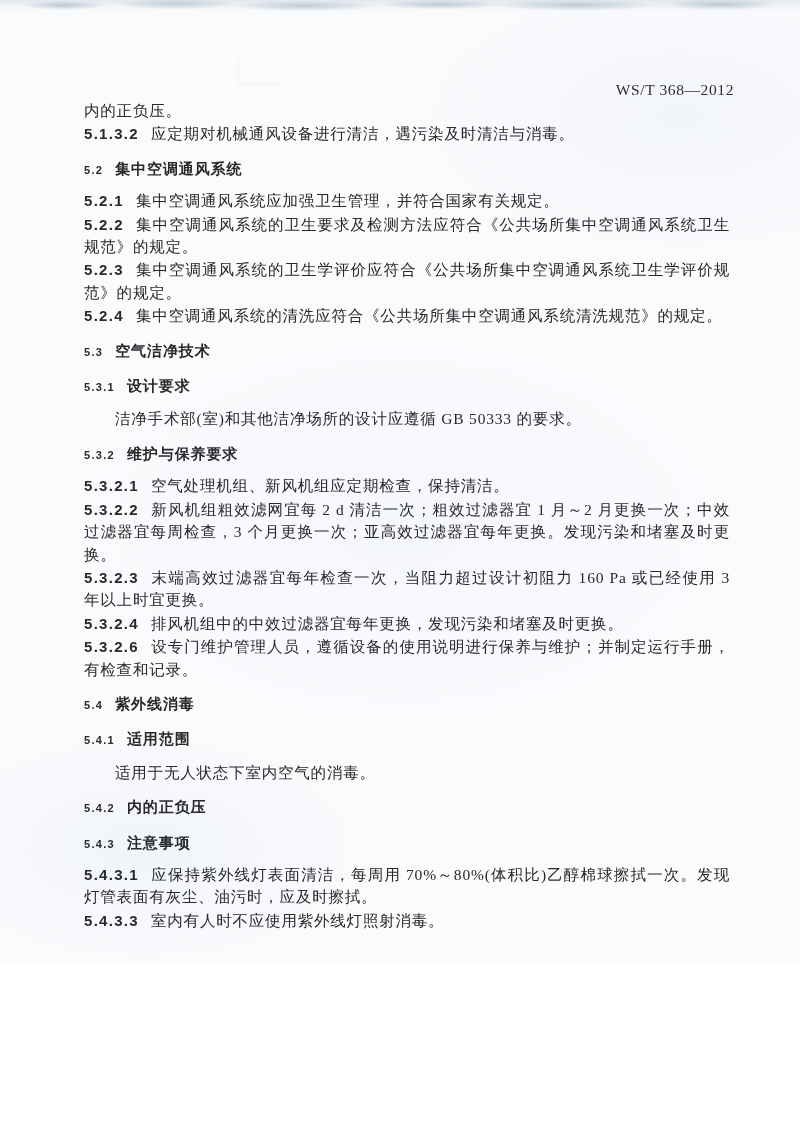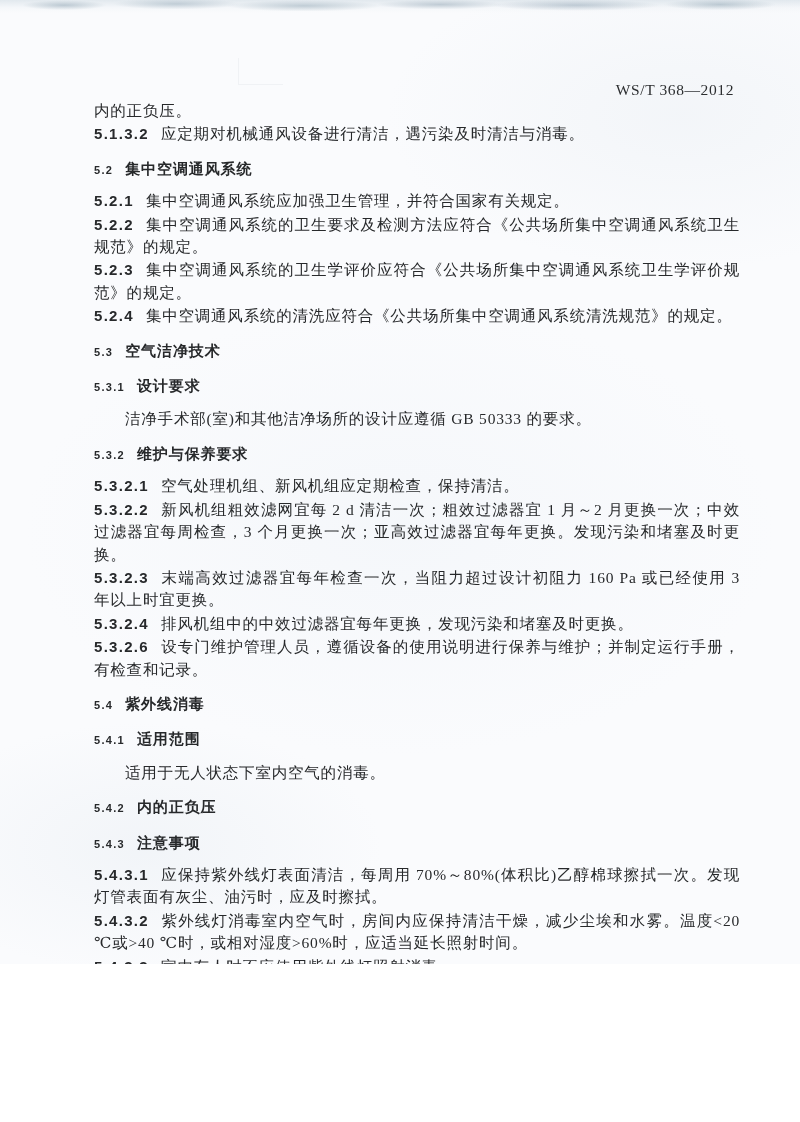--- a/index.html
+++ b/index.html
@@ -31,21 +31,21 @@
   .smudge {
     position:absolute; top:58px; left:238px; width:44px; height:26px;
     border:1px solid rgba(190,202,212,0.35); border-right:none; border-top:none;
     opacity:.5;
   }
   .doc-header {
     position:absolute; top:81px; right:66px;
     font-size:15.5px; letter-spacing:0.6px; color:#2c2e30;
   }
   .content {
-    position:absolute; left:94px; top:100px; width:646px;
+    position:absolute; left:84px; top:100px; width:646px;
     font-size:15.5px; line-height:22.4px; letter-spacing:0.8px;
     text-align:justify;
   }
   .content p { margin:0 0 1px 0; }
   .num {
     font-family:"Liberation Sans","DejaVu Sans",sans-serif;
     font-weight:bold; font-size:15px; letter-spacing:1.3px;
     margin-right:12px; white-space:nowrap;
   }
   .heading {
@@ -110,19 +110,18 @@
 
     <p class="para"><span>适用于无人状态下室内空气的消毒。</span></p>
 
     <p class="heading"><span class="num">5.4.2</span><span>内的正负压</span></p>
 
 
     <p class="heading"><span class="num">5.4.3</span><span>注意事项</span></p>
 
     <p class="clause"><span class="num">5.4.3.1</span><span>应保持紫外线灯表面清洁，每周用 70%～80%(体积比)乙醇棉球擦拭一次。发现灯管表面有灰尘、油污时，应及时擦拭。</span></p>
 
-    <p class="clause"><span class="num">5.4.3.2</span><span>紫外线灯消毒室内空气时，房间内应保持清洁干燥，减少尘埃和水雾。温度&lt;20 ℃或&gt;40 ℃时，或相对湿度&gt;60%时，应适当延长照射时间。</span></p>
 
     <p class="clause"><span class="num">5.4.3.3</span><span>室内有人时不应使用紫外线灯照射消毒。</span></p>
   </div>
 
   <div class="page-num">3</div>
 </div>
 
 </body></html>

